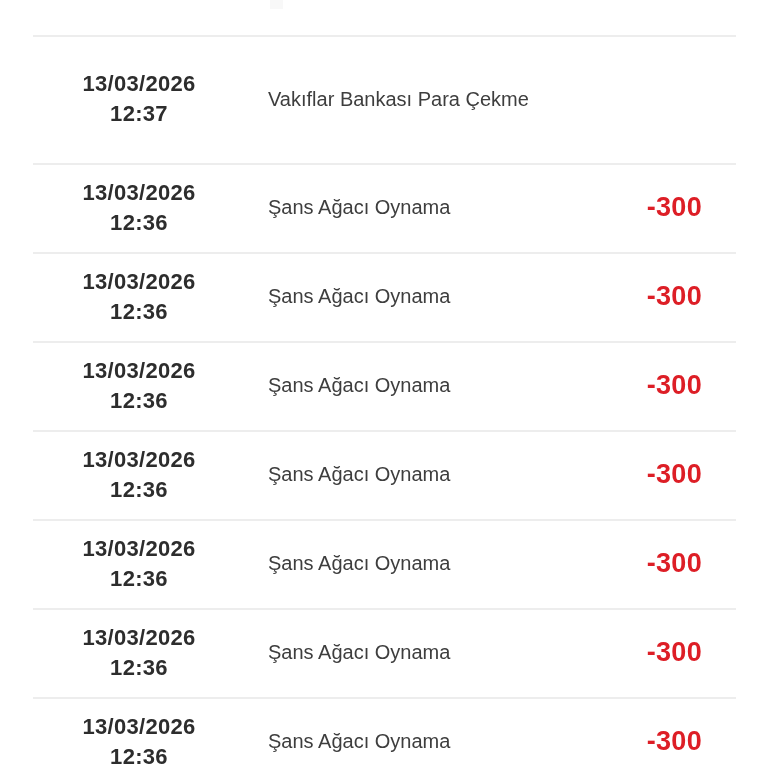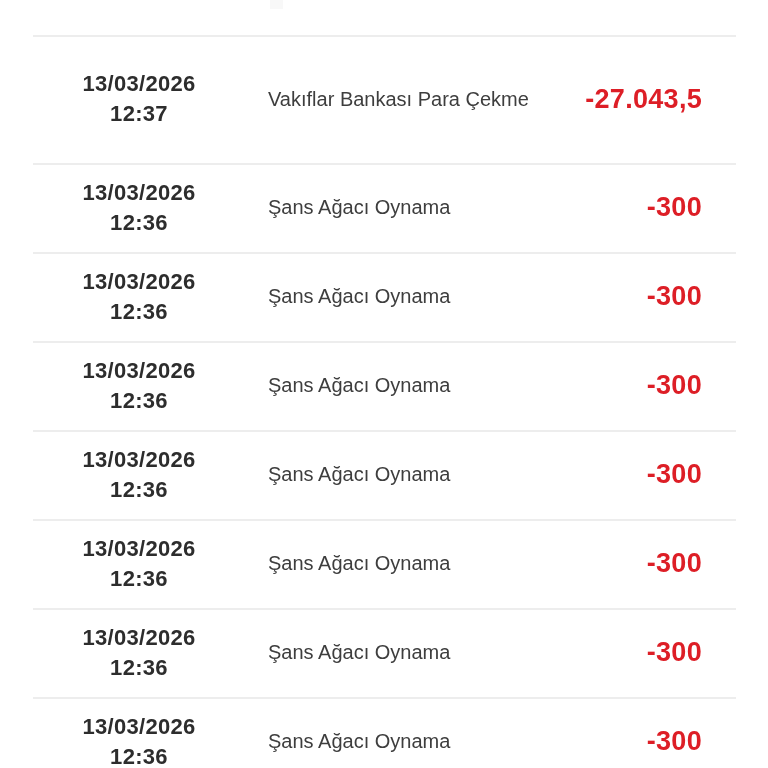--- a/index.html
+++ b/index.html
@@ -84,21 +84,20 @@
   <div class="top-artifact"></div>
 </div>
 
 <div class="transaction-list" id="transaction-list">
   <div class="row">
     <div class="datetime">
       <div>13/03/2026</div>
       <div>12:37</div>
     </div>
     <div class="desc">Vakıflar Bankası Para Çekme</div>
-    <div class="amount">-27.043,5</div>
   </div>
 
   <div class="row">
     <div class="datetime">
       <div>13/03/2026</div>
       <div>12:36</div>
     </div>
     <div class="desc">Şans Ağacı Oynama</div>
     <div class="amount">-300</div>
   </div>

